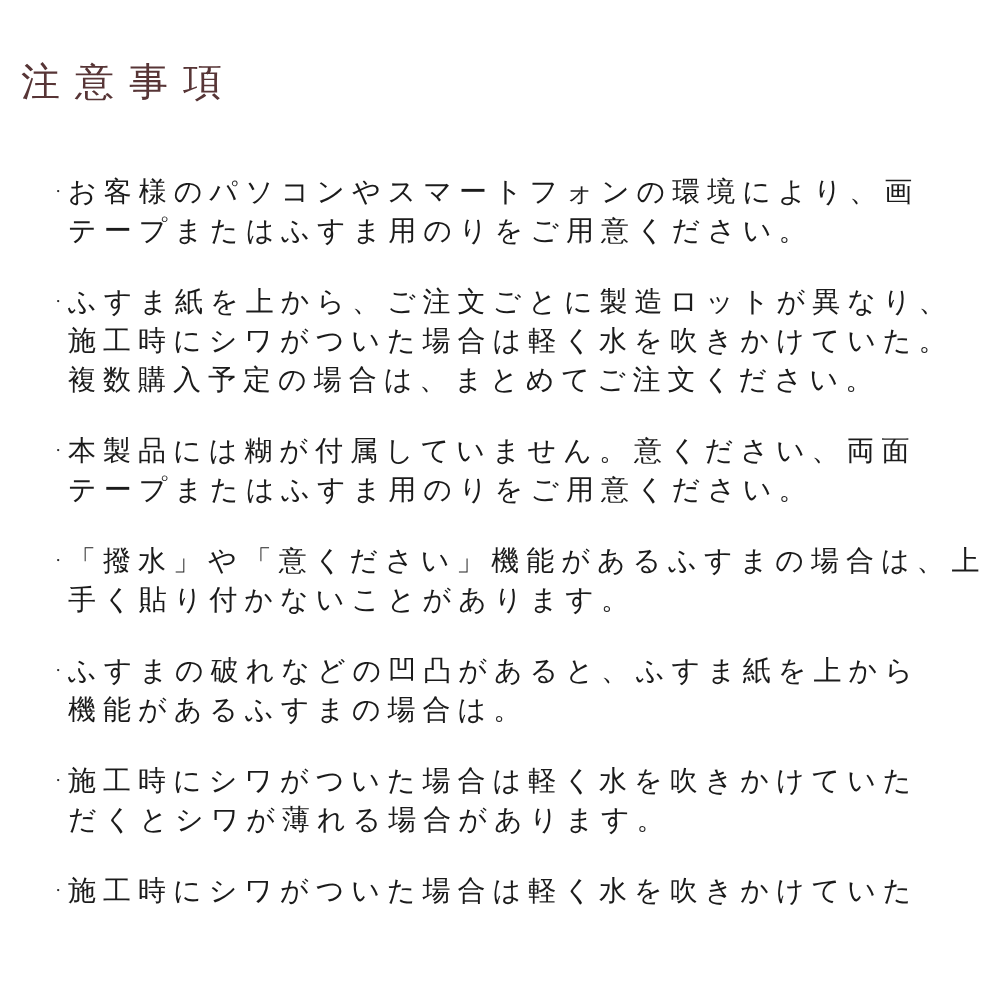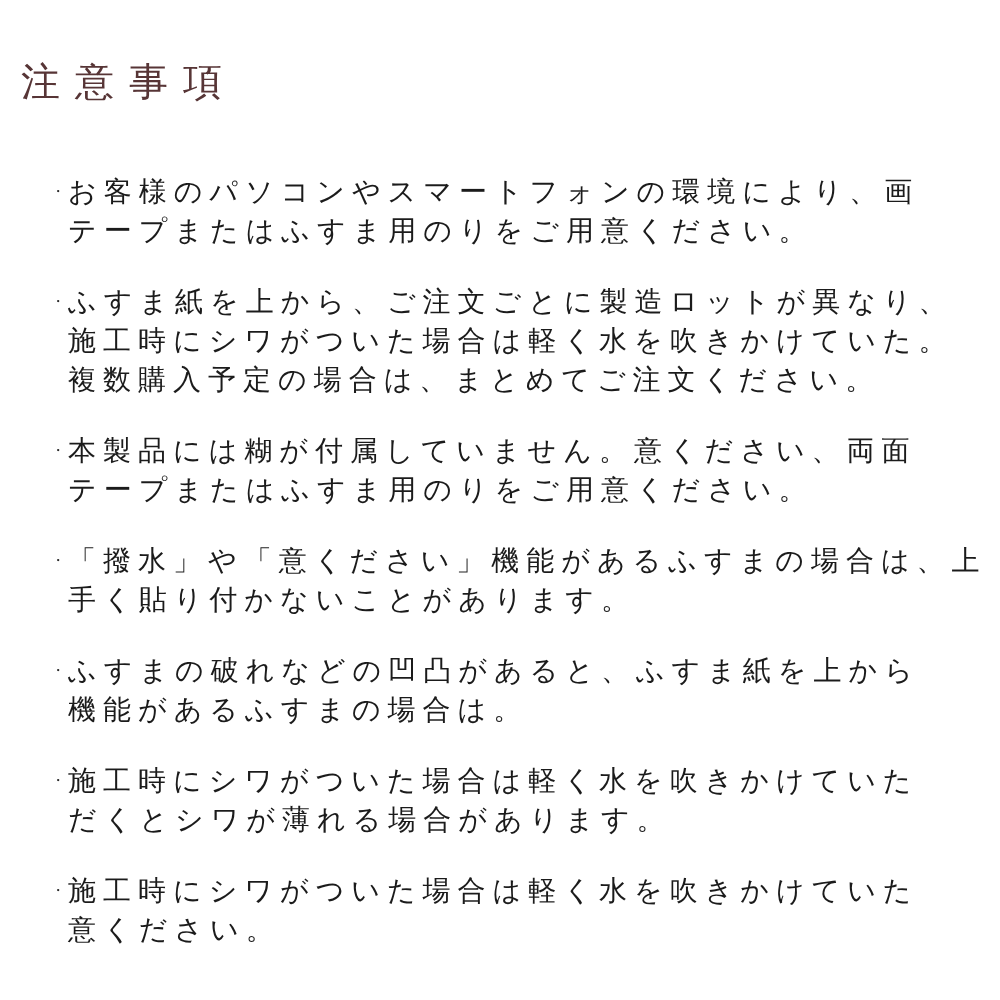--- a/index.html
+++ b/index.html
@@ -114,18 +114,17 @@
       <div class="note-text">
         <div class="note-line">施工時にシワがついた場合は軽く水を吹きかけていた</div>
         <div class="note-line">だくとシワが薄れる場合があります。</div>
       </div>
     </article>
 
     <article class="note">
       <span class="bullet">・</span>
       <div class="note-text">
         <div class="note-line">施工時にシワがついた場合は軽く水を吹きかけていた</div>
-        <div class="note-line">意ください。</div>
       </div>
     </article>
 
   </section>
 </div>
 
 </body></html>

